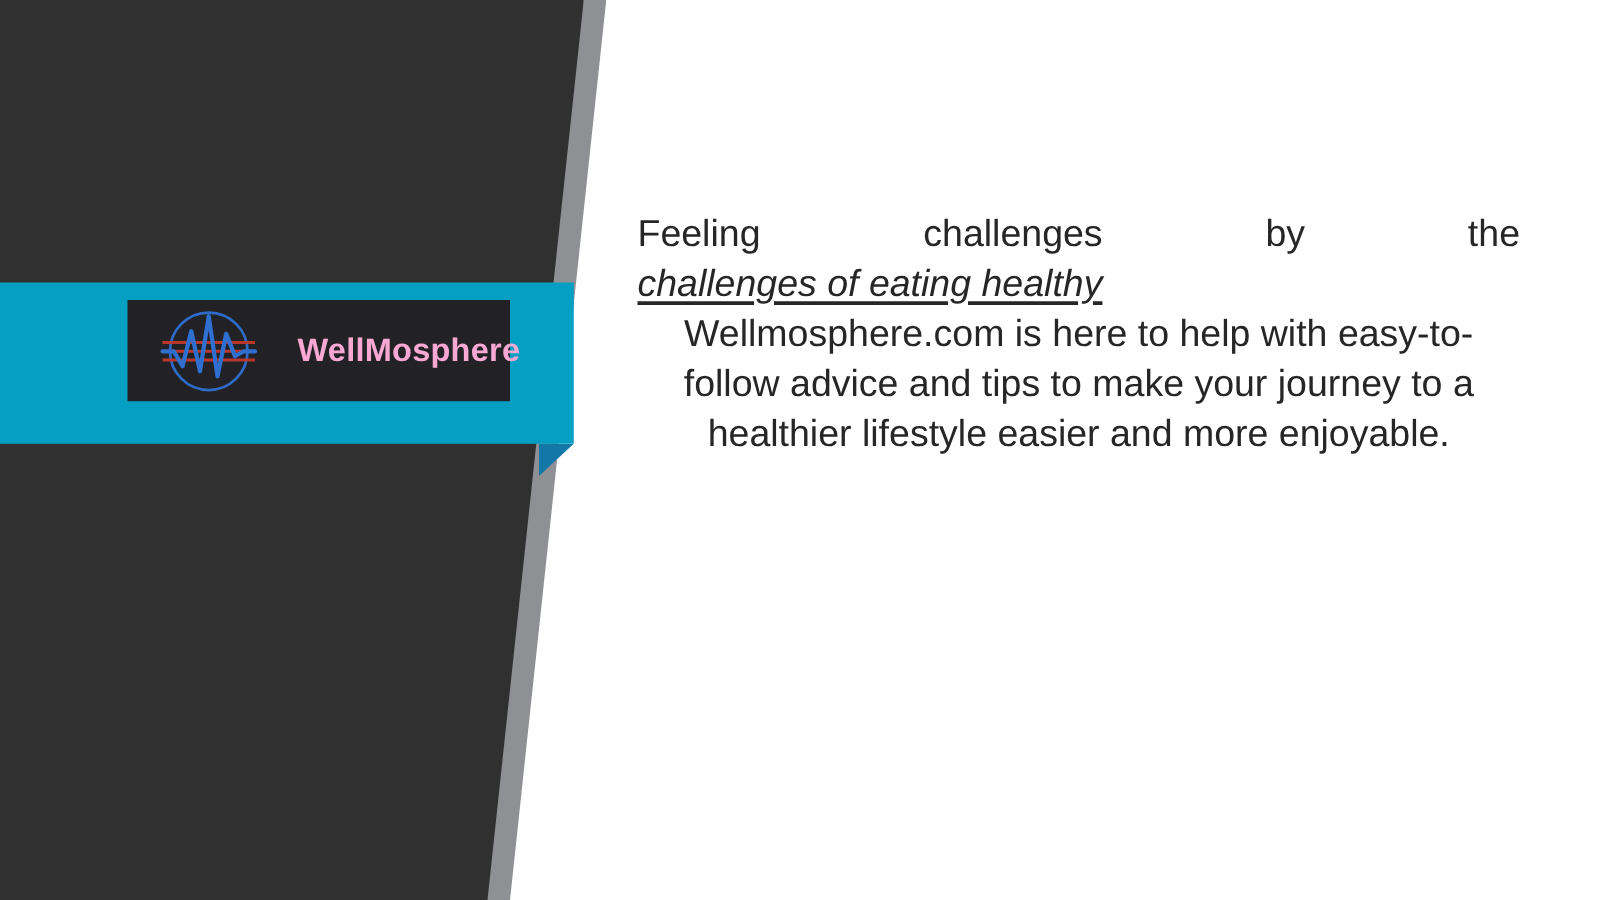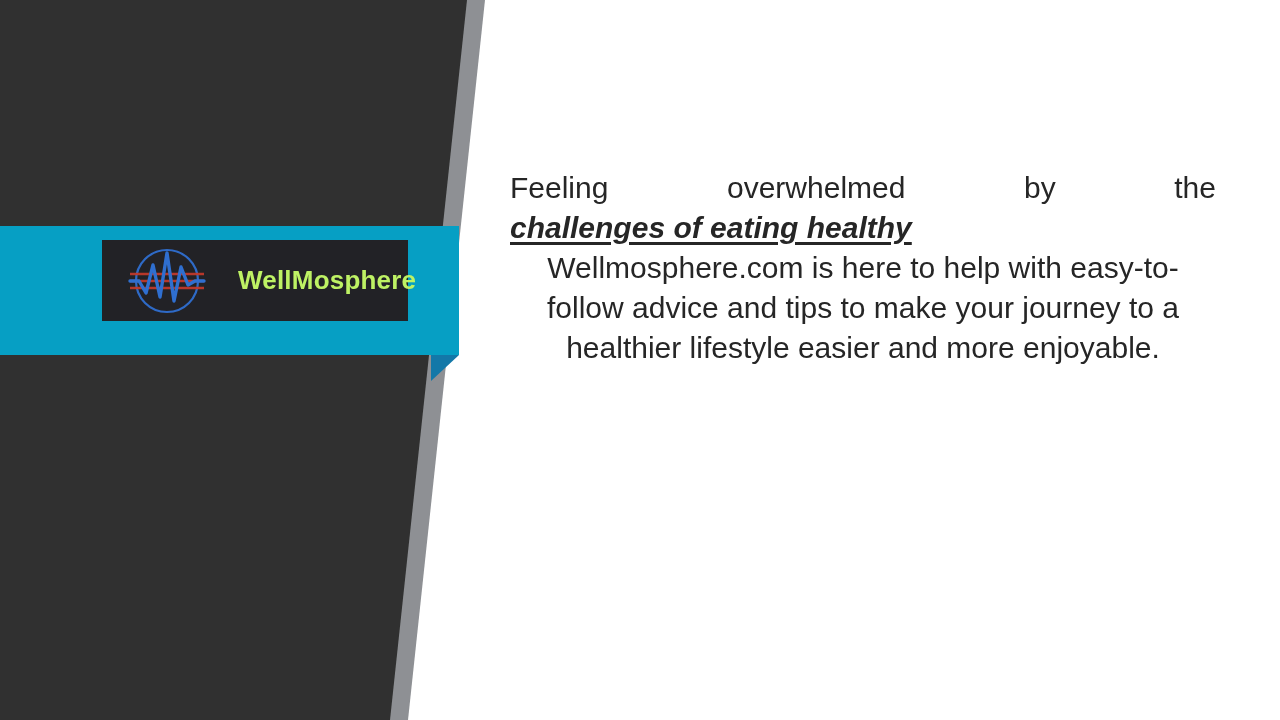--- a/index.html
+++ b/index.html
@@ -71,21 +71,21 @@
     display: flex;
     align-items: center;
   }
   .logo-mark {
     width: 86px;
     height: 72px;
     margin-left: 22px;
     flex: 0 0 auto;
   }
   .logo-wordmark {
-    color: #bef264;
+    color: #f9a8d4;
     font-family: "Liberation Sans", sans-serif;
     font-weight: bold;
     font-size: 26px;
     letter-spacing: 0.2px;
     margin-left: 28px;
     white-space: nowrap;
   }
 
   
   .copy {
@@ -99,21 +99,21 @@
     line-height: 40px;
   }
   .copy .lead {
     display: block;
     text-align: justify;
     text-align-last: justify;
     margin: 0;
   }
   .copy .highlight {
     display: block;
-    font-weight: bold;
+    font-weight: normal;
     font-style: italic;
     text-decoration: underline;
     text-underline-offset: 4px;
     margin: 0;
   }
   .copy .rest {
     display: block;
     text-align: center;
     margin: 0;
   }
@@ -136,18 +136,18 @@
         <line x1="6" y1="29" x2="80" y2="29"></line>
         <line x1="6" y1="36" x2="80" y2="36"></line>
         <line x1="6" y1="43" x2="80" y2="43"></line>
       </g>
       <polyline points="6,36 15,36 22,48 29,20 36,52 43,8 50,56 57,22 64,40 71,36 80,36" fill="none" stroke="#2f6fd0" stroke-width="3.4" stroke-linejoin="round" stroke-linecap="round"></polyline>
     </svg>
     <span class="logo-wordmark">WellMosphere</span>
   </div>
 
   <div class="copy">
-    <span class="lead">Feeling overwhelmed by the</span>
+    <span class="lead">Feeling challenges by the</span>
     <span class="highlight">challenges of eating healthy</span>
     <span class="rest">Wellmosphere.com is here to help with easy-to-follow advice and tips to make your journey to a healthier lifestyle easier and more enjoyable.</span>
   </div>
 
 </div>
 
 </body></html>

